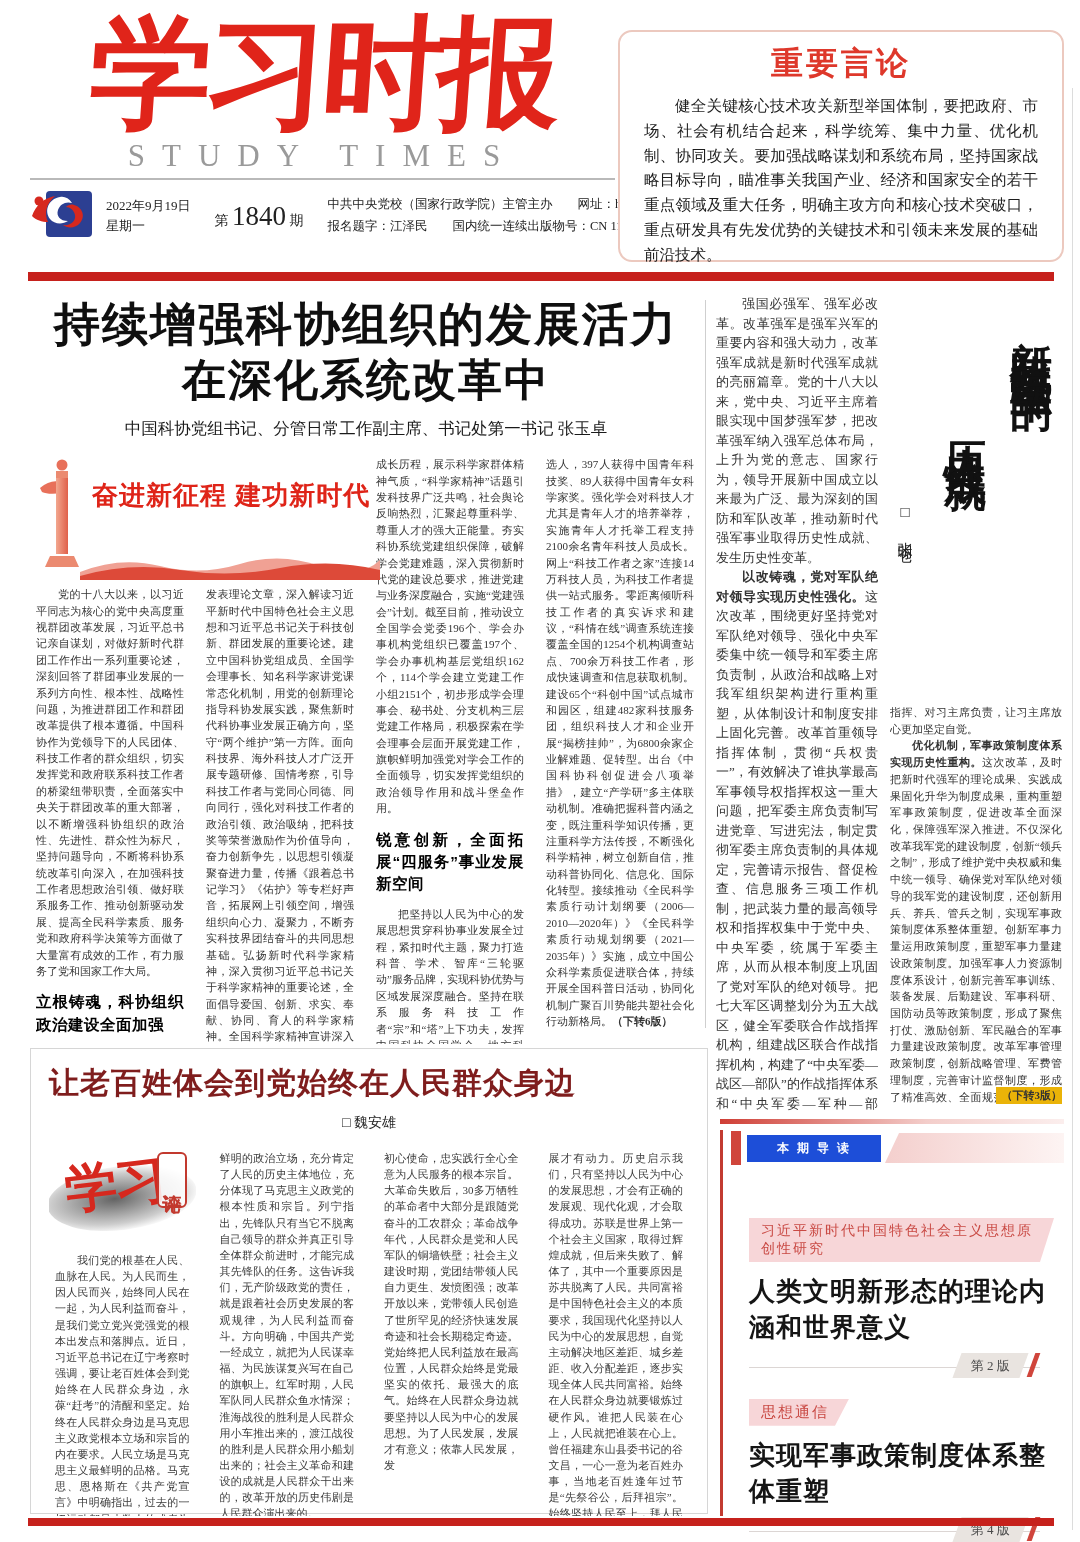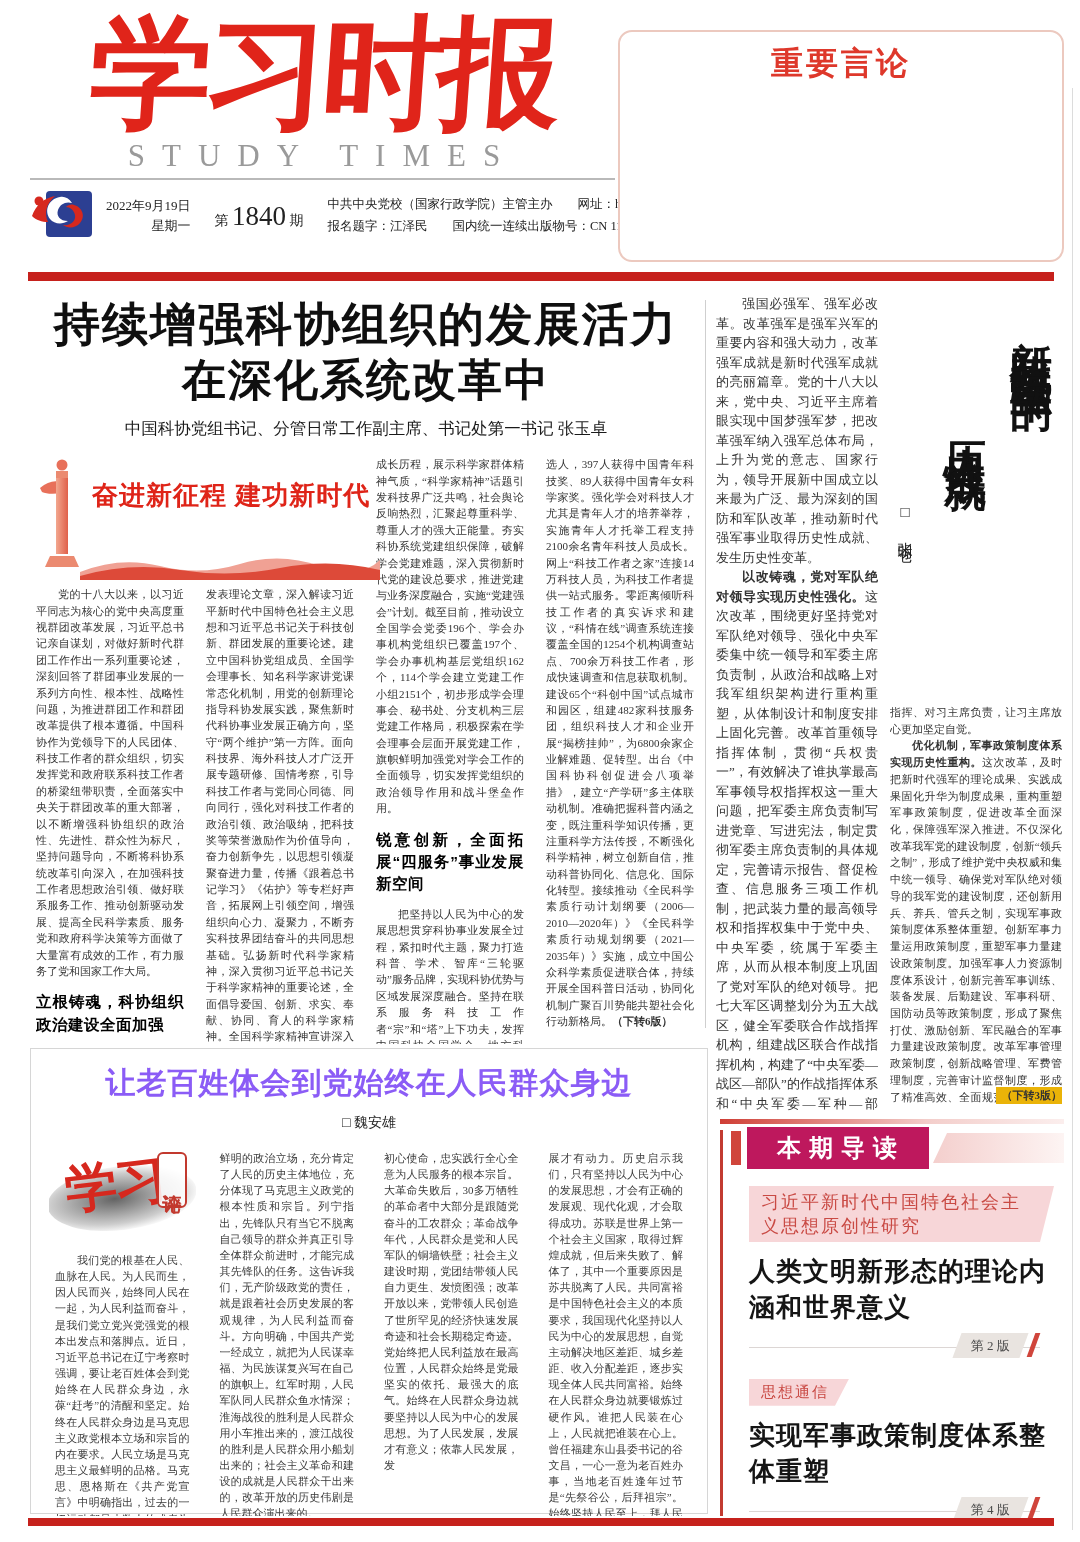--- a/index.html
+++ b/index.html
@@ -8,21 +8,21 @@
   .page-edge-r{position:absolute;right:7px;top:88px;bottom:12px;border-right:1px solid #dcdcdc;}
 
   
   .masthead{position:absolute;left:30px;top:8px;width:585px;}
   .brand{font-size:122px;line-height:1.05;font-weight:bold;color:#e0241a;text-align:center;
          font-family:"DejaVu Serif","Liberation Serif",serif;transform:skewX(-4deg);letter-spacing:-6px;}
   .brand-en{margin-top:2px;text-align:center;font-size:31px;letter-spacing:17px;color:#9a9a9a;
             font-family:"Liberation Serif",serif;}
   .mast-line{border-top:2px solid #b9b9b9;margin-top:4px;}
   .meta-row{display:flex;align-items:center;margin-top:9px;gap:12px;}
-  .meta-date{font-size:13px;text-align:right;line-height:1.55;white-space:nowrap;}
+  .meta-date{font-size:13px;text-align:left;line-height:1.55;white-space:nowrap;}
   .meta-div{width:1px;height:38px;background:#8a8a8a;}
   .meta-issue{font-size:14px;white-space:nowrap;}
   .meta-issue b{font-size:27px;font-weight:normal;font-family:"Liberation Serif",serif;}
   .meta-pub{font-size:12.5px;line-height:1.75;white-space:nowrap;}
 
   
   .remarks{position:absolute;right:16px;top:30px;width:446px;height:232px;border:2px solid #ecc9bf;
            border-radius:14px;padding:10px 24px 0 24px;box-sizing:border-box;background:#fff;}
   .remarks-title{text-align:center;font-family:"Liberation Sans","DejaVu Sans",sans-serif;
                  font-weight:bold;font-size:32px;color:#de382b;letter-spacing:3px;}
@@ -67,21 +67,21 @@
   .vt{writing-mode:vertical-rl;font-weight:bold;color:#111;font-size:42px;letter-spacing:7px;line-height:1;}
   .vt1{position:absolute;right:10px;top:0;}
   .vt2{position:absolute;right:76px;top:100px;}
   .vauthor{position:absolute;right:148px;top:196px;writing-mode:vertical-rl;font-size:15px;color:#222;letter-spacing:3px;}
   .r-jump{position:absolute;right:0;bottom:0;font-weight:bold;background:#eab308;padding-left:6px;}
   .divider-v{position:absolute;left:705px;top:300px;height:728px;border-left:1px solid #cfcfcf;}
 
   
   .comment{position:absolute;left:30px;top:1048px;width:678px;height:466px;border:1px solid #d6d6d6;
            box-sizing:border-box;padding:14px 18px 0 18px;background:#fff;}
-  .c-hl{font-size:30px;font-weight:900;text-align:center;letter-spacing:1px;color:#8b5cf6;}
+  .c-hl{font-size:30px;font-weight:900;text-align:left;letter-spacing:1px;color:#7f1d1d;}
   .c-byline{margin-top:10px;text-align:center;font-size:14px;color:#222;}
   .c-cols{margin-top:12px;display:flex;gap:18px;}
   .c-col{width:148px;font-size:11px;line-height:1.47;text-align:justify;color:#3a3a3a;height:372px;overflow:hidden;}
   .c-col p{margin:6px;text-indent:2em;}
 
   .stamp{position:relative;width:148px;height:102px;margin-bottom:6px;}
   .stamp-brush{position:absolute;left:-2px;top:22px;width:150px;height:64px;border-radius:50%;
       background:radial-gradient(ellipse at 45% 50%, rgba(60,60,60,.8), rgba(110,110,110,.35) 55%, rgba(160,160,160,0) 74%);
       transform:rotate(-7deg);}
   .stamp-big{position:absolute;left:16px;top:2px;font-size:52px;font-weight:bold;color:#d6281e;
@@ -90,22 +90,22 @@
       background:rgba(255,255,255,.85);color:#c2392e;writing-mode:vertical-rl;font-size:19px;font-weight:bold;
       text-align:center;line-height:26px;letter-spacing:2px;}
 
   
   .dir-topline{position:absolute;left:720px;top:1119px;width:344px;height:5px;
       background:linear-gradient(to right,#cf3e35,#f3cdca 60%,#fbeeed);}
   .dir{position:absolute;left:720px;top:1130px;width:344px;height:386px;border-left:3px solid #c23b31;
        padding-left:0;box-sizing:border-box;background:#fff;}
   .dir-head{display:flex;align-items:center;height:36px;margin-left:8px;}
   .dir-head-bar{width:10px;height:34px;background:#d0453b;margin-right:6px;}
-  .dir-head-box{background:#be185d;color:#fff;font-family:"Liberation Sans","DejaVu Sans",sans-serif;
-       font-weight:bold;font-size:24px;letter-spacing:8px;padding:5px 24px 5px 30px;}
+  .dir-head-box{background:#1d4ed8;color:#fff;font-family:"Liberation Sans","DejaVu Sans",sans-serif;
+       font-weight:bold;font-size:12px;letter-spacing:8px;padding:5px 24px 5px 30px;}
   .dir-head-band{flex:1;height:30px;margin-left:4px;
        background:linear-gradient(to right,#f4cfcd,#fdf4f3);clip-path:polygon(14px 0,100% 0,100% 100%,0 100%);}
   .dir-item{margin:20px 10px 0 26px;position:relative;}
   .dir-tag{display:inline-block;background:#f7d6d8;color:#c94a44;font-size:15px;padding:4px 20px 4px 12px;
        clip-path:polygon(0 0,100% 0,calc(100% - 14px) 100%,0 100%);letter-spacing:2px;}
   .dir-title{font-weight:bold;font-size:26px;line-height:1.4;color:#151515;margin:12px 0 4px 0;letter-spacing:1px;}
   .dir-pagerow{position:relative;height:28px;}
   .dir-pagerow::before{content:"";position:absolute;left:0;right:14px;top:16px;border-top:1px solid #dcd6d4;}
   .dir-page{position:absolute;right:30px;top:2px;background:#e9e4e0;transform:skewX(-20deg);padding:3px 14px;}
   .dir-page span{display:inline-block;transform:skewX(20deg);font-size:13px;color:#4a4a4a;}
@@ -140,20 +140,21 @@
       <div class="meta-div"></div>
       <div class="meta-pub">
         <div>中共中央党校（国家行政学院）主管主办　　网址：http://www.studytimes.cn</div>
         <div>报名题字：江泽民　　国内统一连续出版物号：CN 11-0137　　代号：1-267</div>
       </div>
     </div>
   </div>
 
   <div class="remarks">
     <div class="remarks-title">重要言论</div>
+    <p class="remarks-body">健全关键核心技术攻关新型举国体制，要把政府、市场、社会有机结合起来，科学统筹、集中力量、优化机制、协同攻关。要加强战略谋划和系统布局，坚持国家战略目标导向，瞄准事关我国产业、经济和国家安全的若干重点领域及重大任务，明确主攻方向和核心技术突破口，重点研发具有先发优势的关键技术和引领未来发展的基础前沿技术。</p>
   </div>
 
   <div class="rule-red"></div>
 
   <div class="lead">
     <div class="hl hl2">持续增强科协组织的发展活力</div>
     <div class="hl hl1">在深化系统改革中</div>
     <div class="byline">中国科协党组书记、分管日常工作副主席、书记处第一书记 张玉卓</div>
     <div class="cols">
       <div class="banner">
@@ -246,21 +247,21 @@
 
   <div class="dir-topline"></div>
   <div class="dir">
     <div class="dir-head">
       <div class="dir-head-bar"></div>
       <div class="dir-head-box">本期导读</div>
       <div class="dir-head-band"></div>
     </div>
 
     <div class="dir-item">
-      <span class="dir-tag" style="font-size:18px;">习近平新时代中国特色社会主义思想原创性研究</span>
+      <span class="dir-tag" style="font-size:14px;margin-top:32px;">习近平新时代中国特色社会主义思想原创性研究</span>
       <div class="dir-title" style="width:300px;">人类文明新形态的理论内涵和世界意义</div>
       <div class="dir-pagerow">
         <span class="dir-page"><span>第 2 版</span></span>
         <span class="dir-slash"></span>
       </div>
     </div>
 
     <div class="dir-item">
       <span class="dir-tag">思想通信</span>
       <div class="dir-title">实现军事政策制度体系整体重塑</div>

